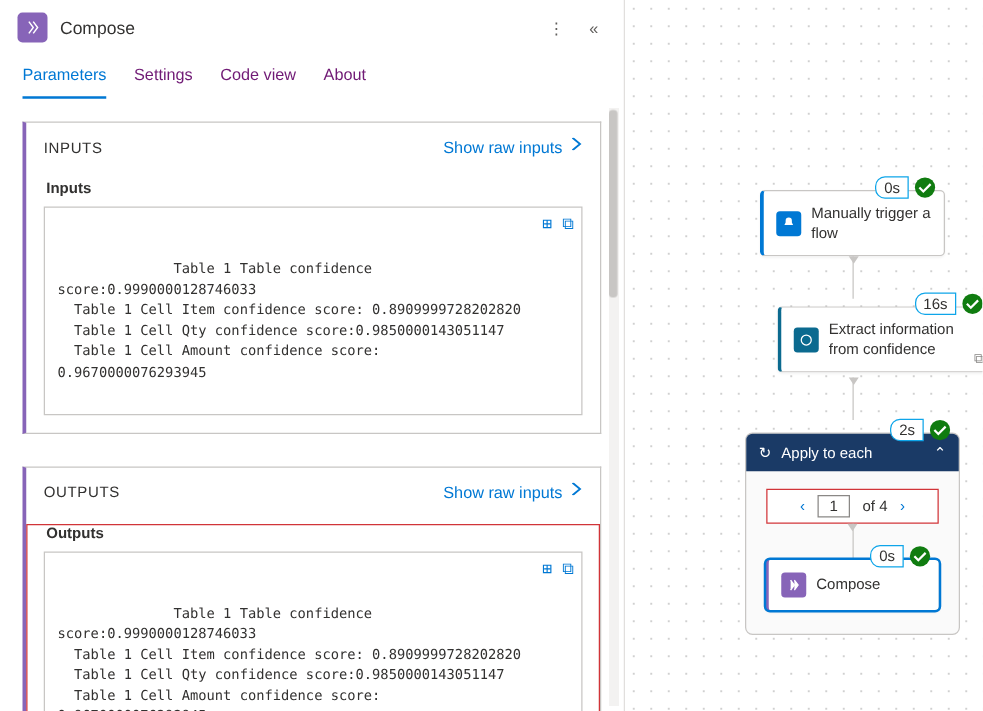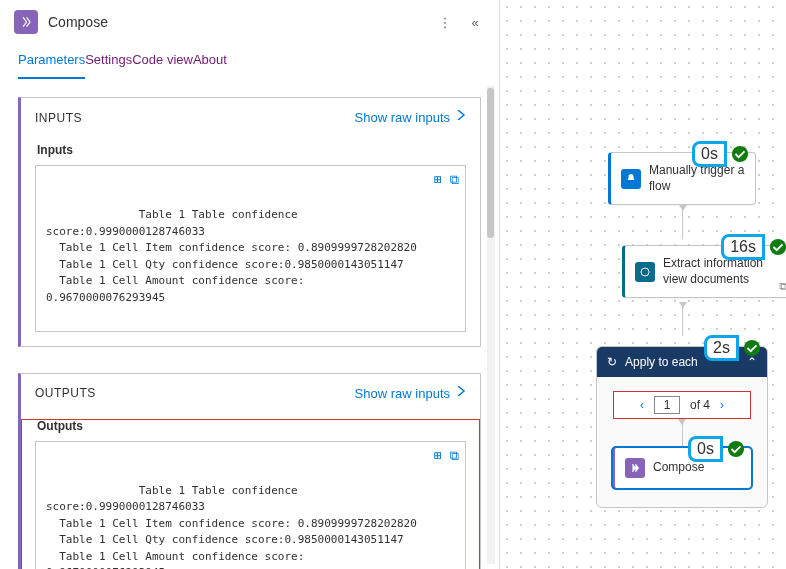--- a/index.html
+++ b/index.html
@@ -4,21 +4,21 @@
 <style>
   * { box-sizing: border-box; margin: 0; padding: 0; }
   body { font-family: "Segoe UI", Arial, sans-serif; font-size: 13px; color: #323130; background: #fff; width: 786px; height: 569px; overflow: hidden; }
   .layout { display: flex; height: 100%; }
   .left-pane { width: 500px; border-right: 1px solid #e1dfdd; display: flex; flex-direction: column; }
   .header { display: flex; align-items: center; padding: 10px 14px; gap: 10px; }
   .compose-icon { width: 24px; height: 24px; background: #8764b8; border-radius: 4px; display: flex; align-items: center; justify-content: center; }
   .compose-icon svg { width: 14px; height: 14px; stroke: #fff; fill: none; }
   .header-title { font-size: 14px; font-weight: 400; flex: 1; }
   .hdr-icon { width: 20px; text-align: center; color: #605e5c; cursor: pointer; }
-  .tabs { display: flex; padding: 0 18px; border-bottom: 0; align-items: flex-end; }
+  .tabs { display: flex; gap: 22px; padding: 0 18px; border-bottom: 0; align-items: flex-end; }
   .tab { padding: 8px 0 10px 0; font-size: 13px; color: #701a75; cursor: pointer; border-bottom: 2px solid transparent; }
   .tab.active { color: #0078d4; border-bottom: 2px solid #0078d4; }
   .scroll-area { flex: 1; overflow-y: auto; padding: 18px; position: relative; }
   .card { border: 1px solid #c8c6c4; margin-bottom: 26px; border-left: 3px solid #8764b8; }
   .card-head { display: flex; align-items: center; padding: 12px 14px; }
   .card-head-title { font-size: 12px; letter-spacing: 0.5px; color: #323130; flex: 1; font-weight: 400; }
   .showraw { color: #0078d4; font-size: 13px; display: flex; gap: 6px; cursor: pointer; }
   .showraw svg { width: 10px; height: 10px; }
   .card-body { padding: 0 14px 14px 14px; }
   .card-body.red-outline { outline: 1px solid #d13438; outline-offset: -1px; }
@@ -35,21 +35,21 @@
   .node.extract { border-left: 3px solid #0b6a8f; }
   .node.compose { border-left: 3px solid #8764b8; }
   .node.compose.selected { outline: 2px solid #0078d4; outline-offset: -1px; }
   .node-icon { width: 20px; height: 20px; border-radius: 3px; display: flex; align-items: center; justify-content: center; flex-shrink: 0; }
   .node-icon svg { width: 12px; height: 12px; fill: #fff; }
   .ni-blue { background: #0078d4; }
   .ni-teal { background: #0b6a8f; }
   .ni-purple { background: #8764b8; }
   .node-label { flex: 1; line-height: 1.3; }
   .pill { position: absolute; top: -12px; right: 6px; display: flex; align-items: center; gap: 4px; }
-  .pill-time { background: #fff; border: 3px solid #0ea5e9; font-size: 16px; padding: 1px 6px; border-radius: 8px 0 0 8px; }
+  .pill-time { background: #fff; border: 1px solid #0ea5e9; font-size: 12px; padding: 1px 6px; border-radius: 8px 0 0 8px; }
   .pill-ok { width: 18px; height: 18px; }
   .apply { position: absolute; border: 1px solid #c8c6c4; border-radius: 6px; background: #fafafa; }
   .apply-head { background: #1a3a66; color: #fff; border-radius: 5px 5px 0 0; padding: 8px 10px; display: flex; align-items: center; gap: 8px; font-size: 12px; }
   .apply-head .chev { margin-left: auto; }
   .apply-body { padding: 14px 16px 18px 16px; display: flex; flex-direction: column; align-items: center; gap: 0; }
   .pager { border: 1px solid #d13438; background:#fff; display: flex; align-items: center; gap: 10px; padding: 4px 18px; font-size: 12px; color:#0078d4; width:100%; justify-content:center; }
   .pager input { width: 26px; text-align: center; border: 1px solid #8a8886; font-size: 12px; padding: 1px; color:#323130; }
   .pager .oftotal { color:#323130; }
   .connector { width: 1px; background: #c8c6c4; }
   .connector.arrow::after { content: ""; display:block; width:0;height:0;border-left:4px solid transparent;border-right:4px solid transparent;border-top:6px solid #c8c6c4; margin-left:-3.5px; }
@@ -162,21 +162,21 @@
               <circle cx="10" cy="10" r="9" class="check-circle"></circle>
               <path d="M5 10 L8.5 13.5 L15 7" stroke="#fff" stroke-width="2" fill="none"></path>
             </svg>
         </div>
         <div class="node-inner">
           <div class="node-icon ni-teal">
               <svg viewBox="0 0 24 24">
                 <circle cx="12" cy="12" r="8" fill="none" stroke="#fff" stroke-width="2"></circle>
               </svg>
             </div>
-          <div class="node-label">Extract information view documents</div>
+          <div class="node-label">Extract information from confidence</div>
         </div>
         <span class="link-icon">⧉</span>
       </div>
       <div class="connector arrow" style="position:absolute; left:182px; top:302px; height:34px;"></div>
 
       <div class="apply" style="left:96px; top:346px; width:172px;">
         <div class="pill" style="right:6px; top:-12px;">
             <span class="pill-time">2s</span>
           <svg class="pill-ok" viewBox="0 0 20 20">
               <circle cx="10" cy="10" r="9" class="check-circle"></circle>

